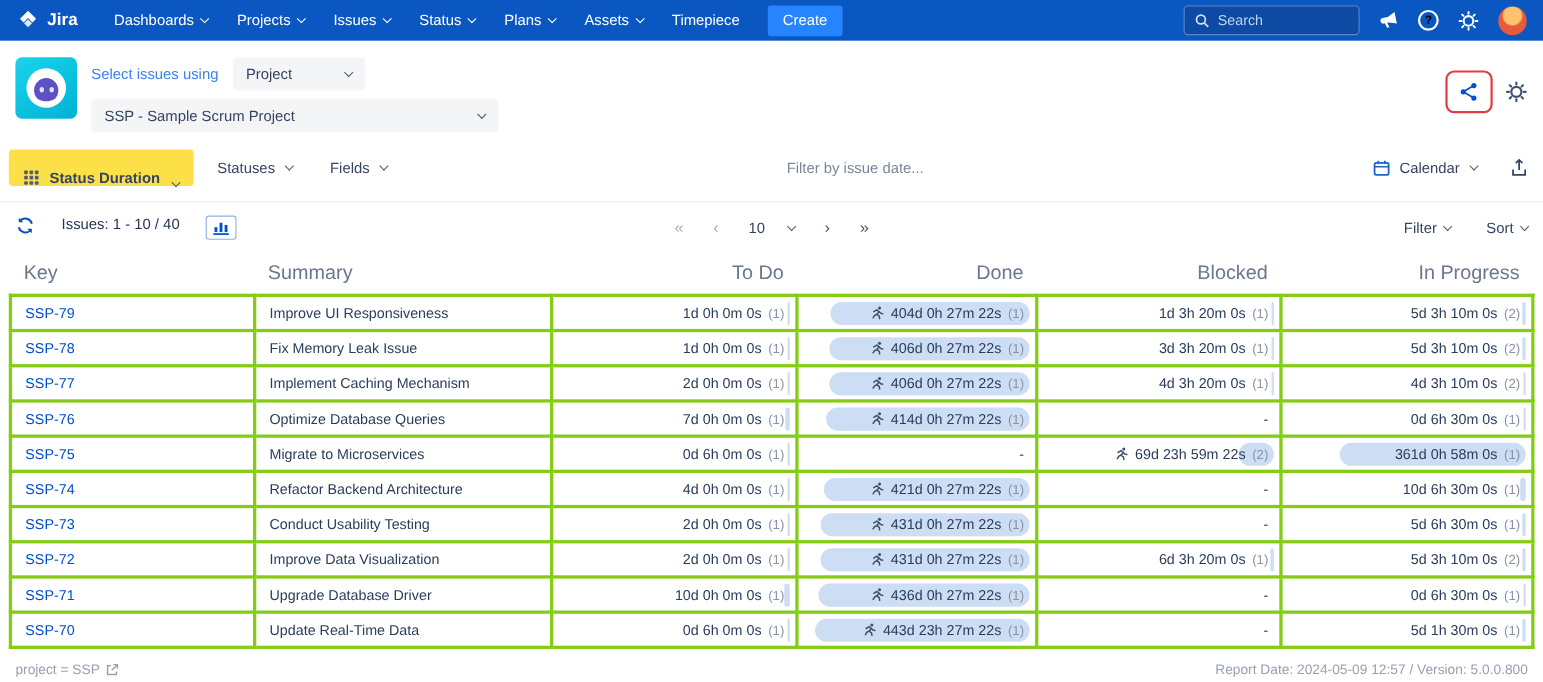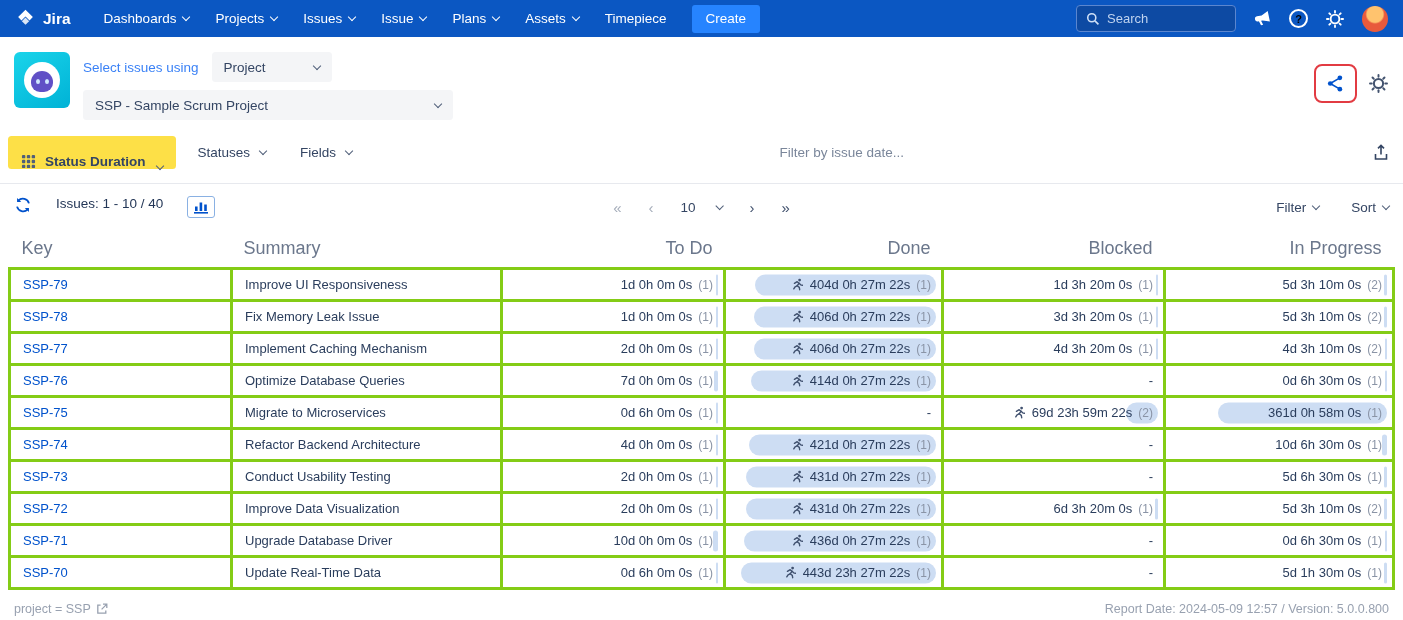--- a/index.html
+++ b/index.html
@@ -100,21 +100,21 @@
       </div>
       <div class="nav-item">
         <span>Projects</span>
         <span class="chev"></span>
       </div>
       <div class="nav-item">
         <span>Issues</span>
         <span class="chev"></span>
       </div>
       <div class="nav-item">
-        <span>Issue</span>
+        <span>Status</span>
         <span class="chev"></span>
       </div>
       <div class="nav-item">
         <span>Plans</span>
         <span class="chev"></span>
       </div>
       <div class="nav-item">
         <span>Assets</span>
         <span class="chev"></span>
       </div>
@@ -243,20 +243,31 @@
     <span>Statuses</span>
     <span class="chev"></span>
   </button>
   <button class="tb-plain">
     <span>Fields</span>
     <span class="chev"></span>
   </button>
   <div class="spacer"></div>
   <input class="date-filter" placeholder="Filter by issue date..." style="">
   <div class="spacer"></div>
+  <button class="tb-plain">
+    <span style="line-height:0">
+      <svg width="16" height="16" viewBox="0 0 16 16" fill="none" stroke="#1d63c8" stroke-width="1.6">
+          <rect x="1.6" y="3" width="12.8" height="11" rx="1.5"></rect>
+          <path d="M1.6 6.6h12.8" stroke-width="1.3"></path>
+          <path d="M5 1.2v3M11 1.2v3"></path>
+        </svg>
+    </span>
+    <span>Calendar</span>
+    <span class="chev"></span>
+  </button>
   <button class="icon-btn" style="margin:0 6px 0 8px">
     <span style="line-height:0">
       <svg width="16" height="17" viewBox="0 0 16 17" fill="none" stroke="#344563" stroke-width="1.6">
           <path d="M8 10.5V1.8M5 4.4 8 1.4l3 3"></path>
           <path d="M2.5 10v5h11v-5"></path>
         </svg>
     </span>
   </button>
 </section>
 

